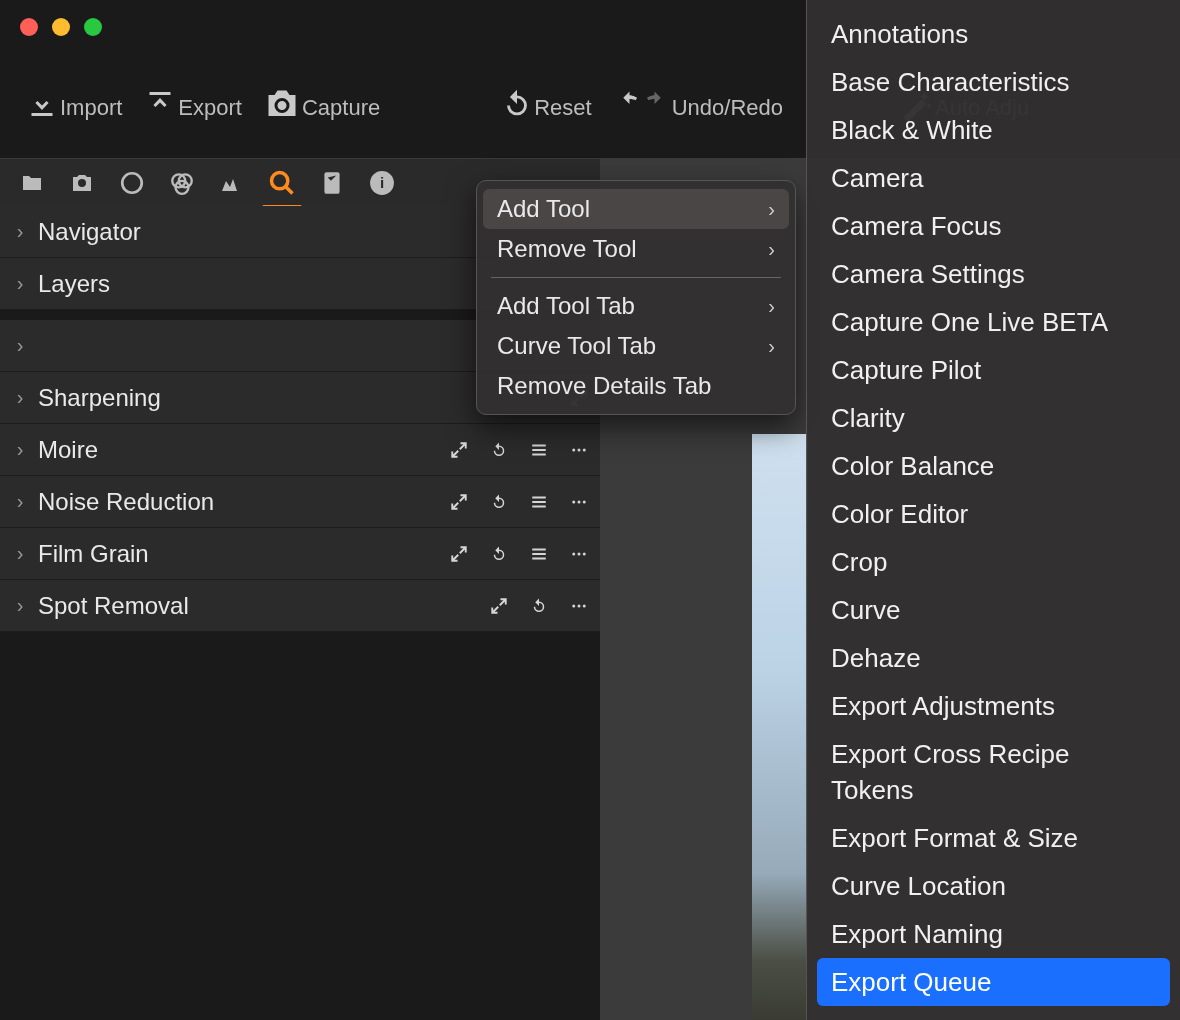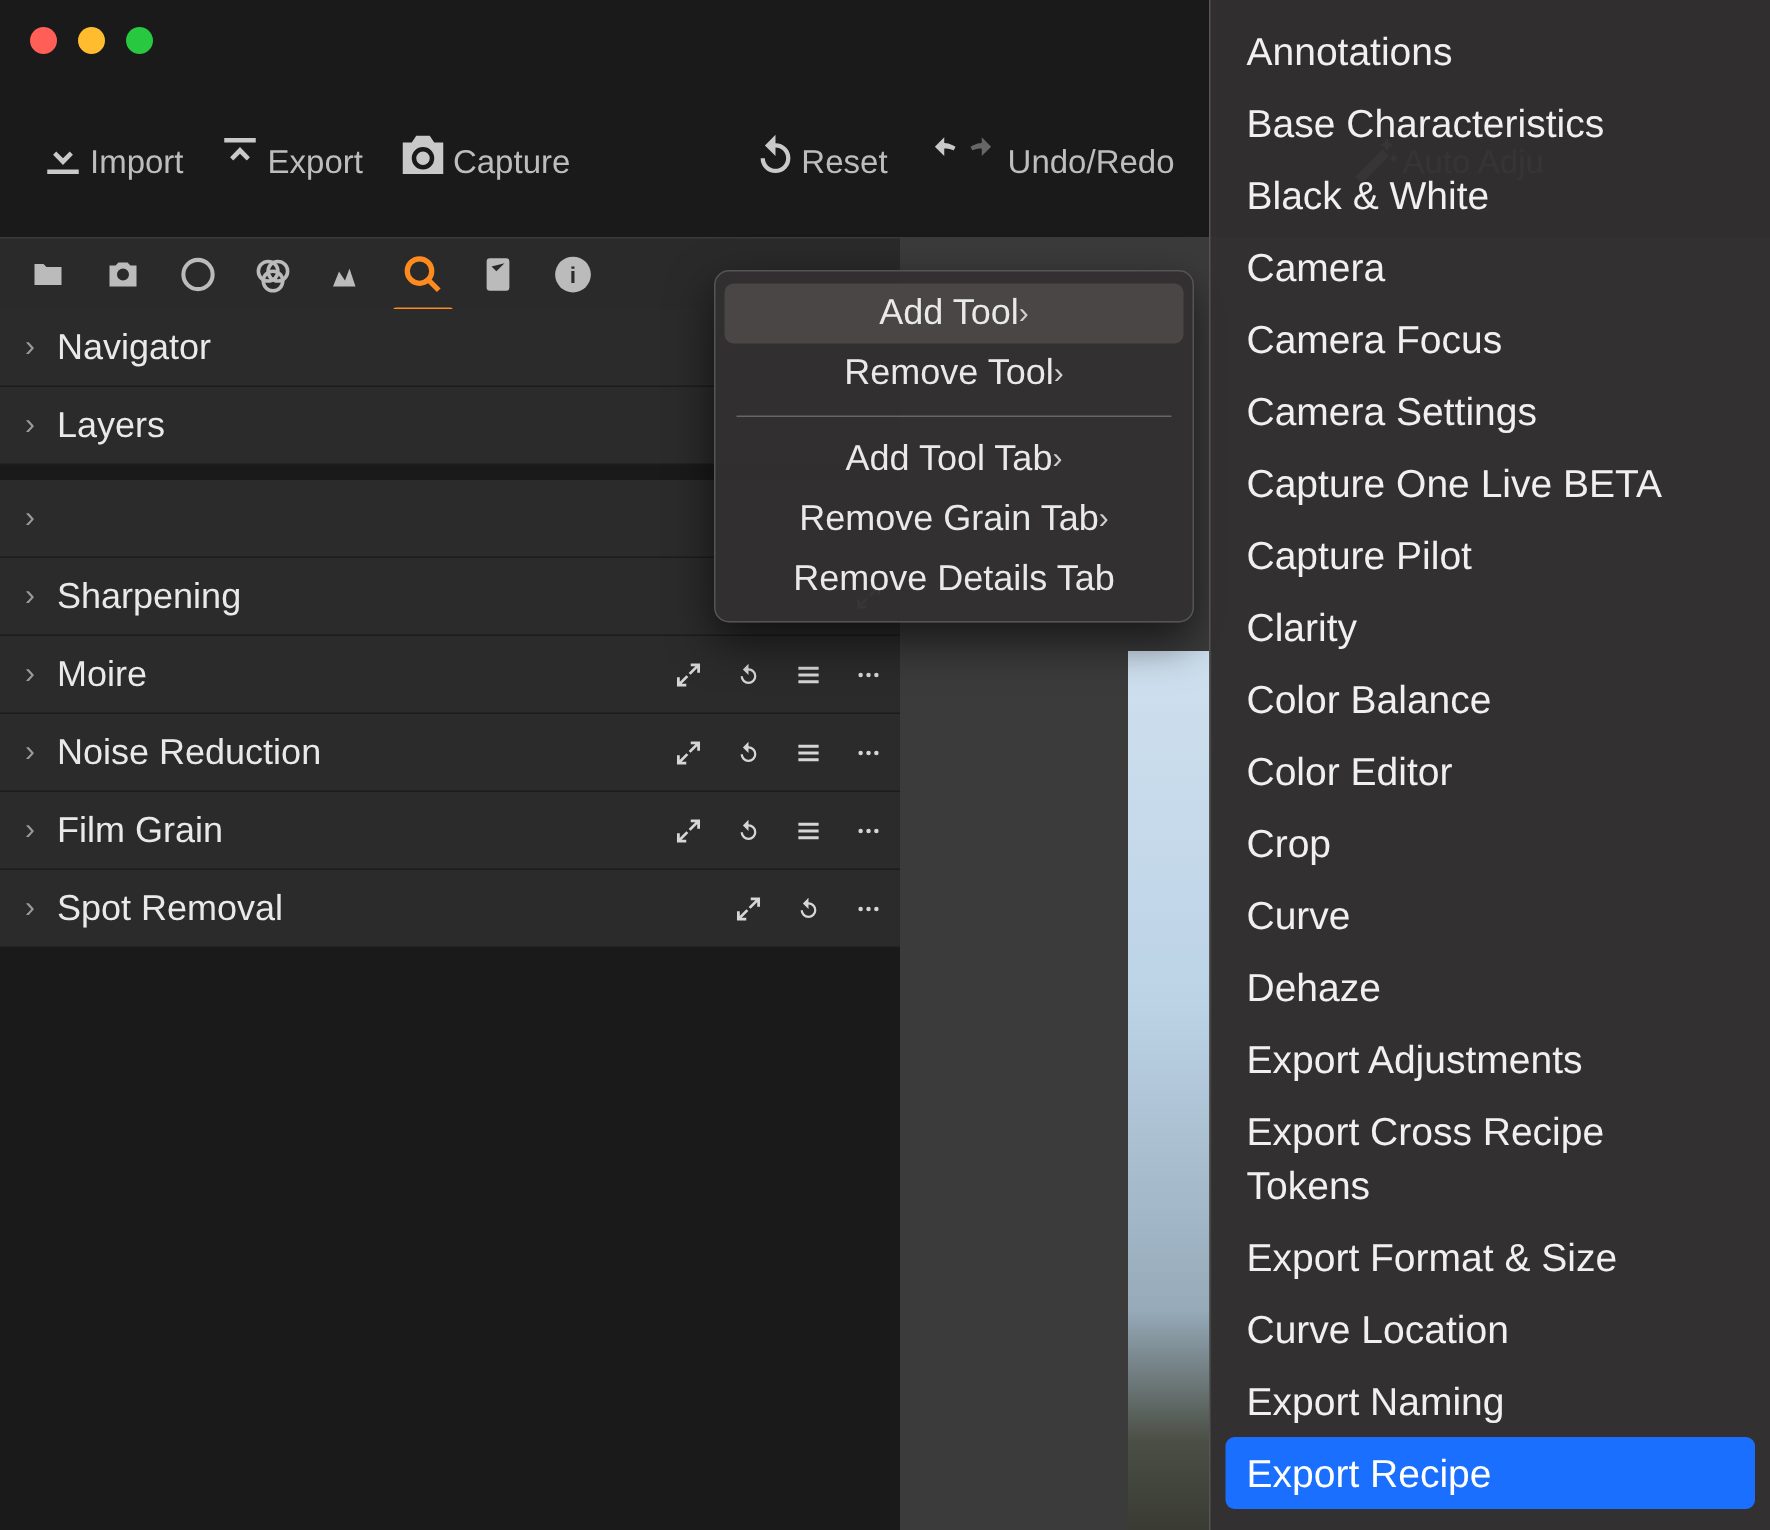--- a/index.html
+++ b/index.html
@@ -145,21 +145,21 @@
     width: 320px;
     background: rgba(50,47,47,0.97);
     border: 1px solid #555;
     border-radius: 10px;
     padding: 8px 0;
     box-shadow: 0 12px 30px rgba(0,0,0,0.6);
   }
   .ctx-item {
     display: flex;
     align-items: center;
-    justify-content: center;
+    justify-content: space-between;
     padding: 6px 20px;
     font-size: 24px;
     color: #e9e9e9;
     cursor: pointer;
   }
   .ctx-item.hover {
     background: #4a4646;
     border-radius: 6px;
     margin: 0 6px;
     padding: 6px 14px;
@@ -462,21 +462,21 @@
     <div class="ctx-item">
       <span>Remove Tool</span>
       <span class="arrow">›</span>
     </div>
     <div class="ctx-sep"></div>
     <div class="ctx-item">
       <span>Add Tool Tab</span>
       <span class="arrow">›</span>
     </div>
     <div class="ctx-item">
-      <span>Remove Grain Tab</span>
+      <span>Curve Tool Tab</span>
       <span class="arrow">›</span>
     </div>
     <div class="ctx-item">
       <span>Remove Details Tab</span>
     </div>
   </div>
 
 <div class="submenu" id="submenu">
     <div class="sub-item">Annotations</div>
     <div class="sub-item">Base Characteristics</div>
@@ -490,15 +490,15 @@
     <div class="sub-item">Color Balance</div>
     <div class="sub-item">Color Editor</div>
     <div class="sub-item">Crop</div>
     <div class="sub-item">Curve</div>
     <div class="sub-item">Dehaze</div>
     <div class="sub-item">Export Adjustments</div>
     <div class="sub-item">Export Cross Recipe Tokens</div>
     <div class="sub-item">Export Format &amp; Size</div>
     <div class="sub-item">Curve Location</div>
     <div class="sub-item">Export Naming</div>
-    <div class="sub-item selected">Export Recipe</div>
+    <div class="sub-item selected">Export Queue</div>
     <div class="sub-item">Export Recipes</div>
   </div>
 
 </body></html>

